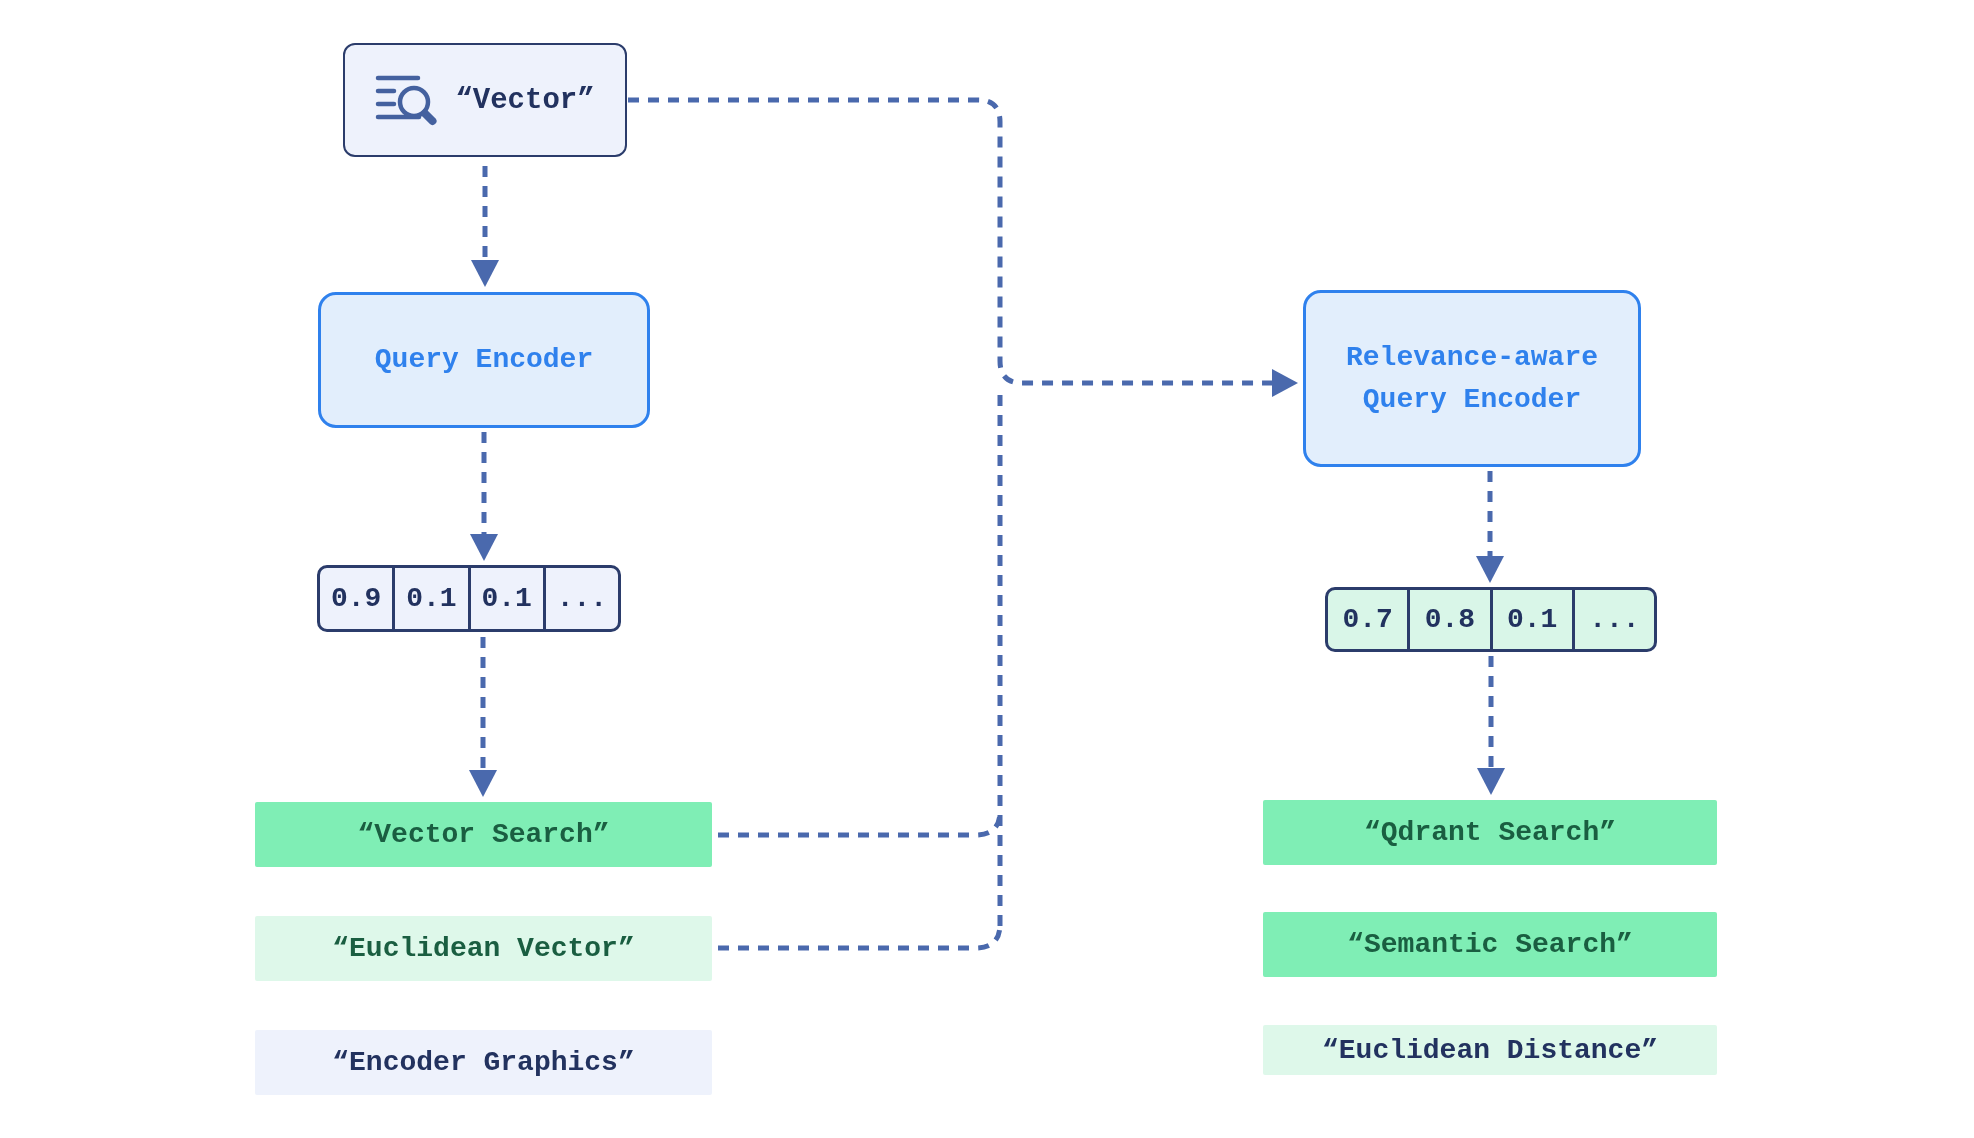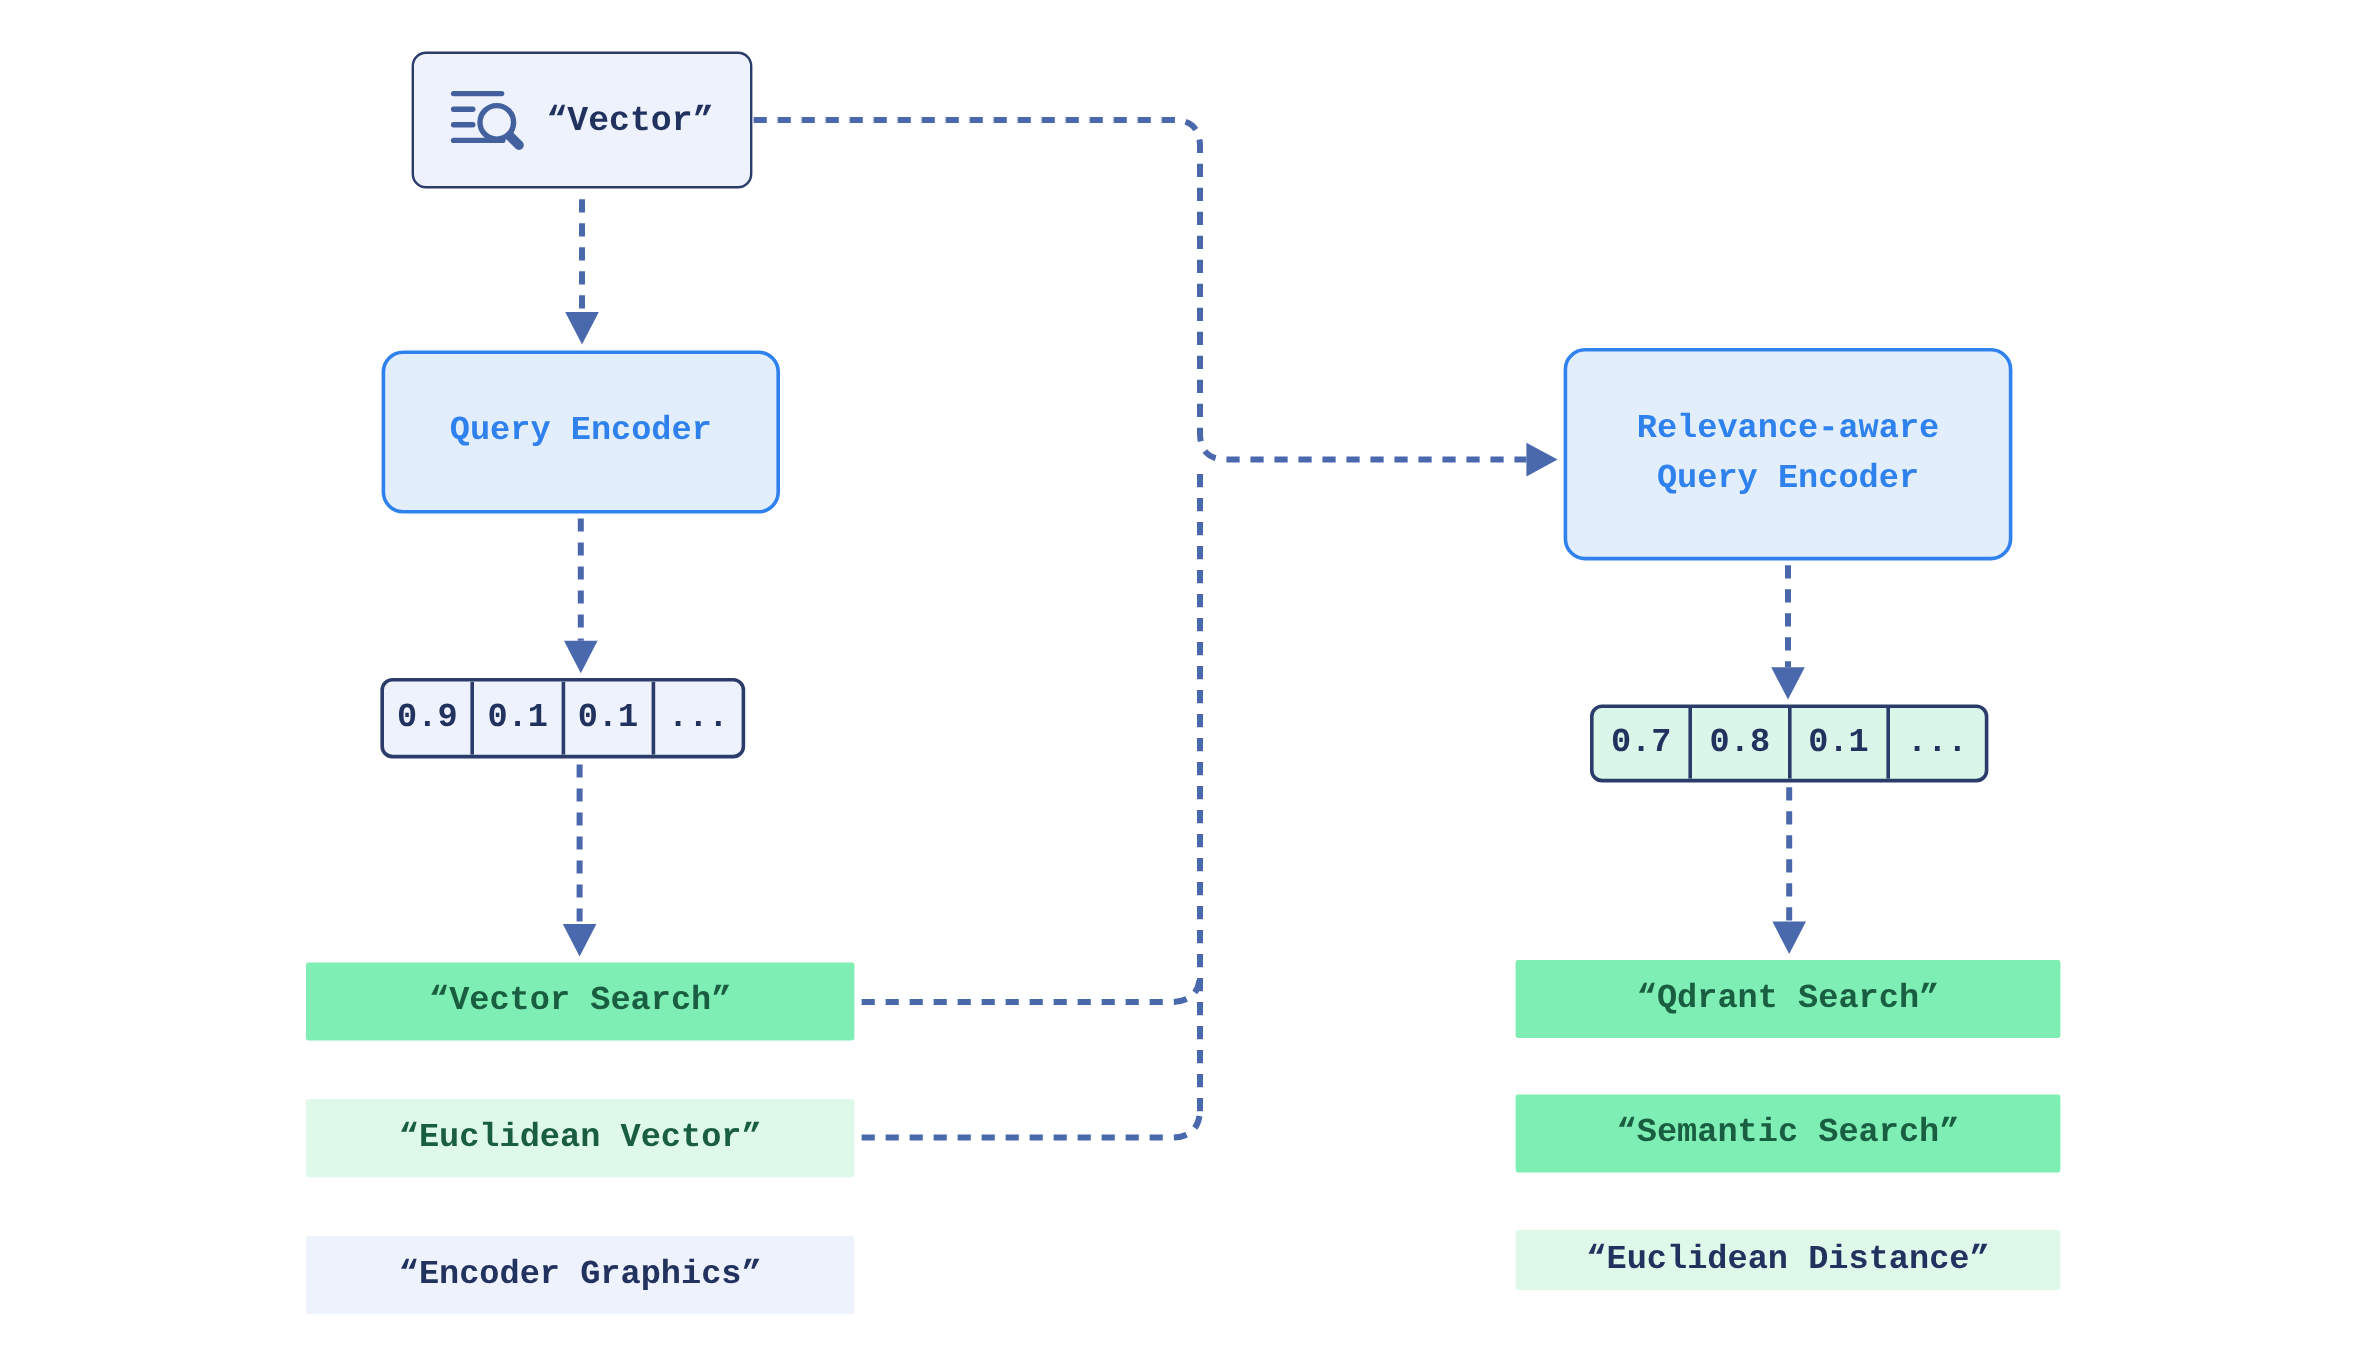--- a/index.html
+++ b/index.html
@@ -137,21 +137,21 @@
     <span class="vec-cell">0.9</span>
     <span class="vec-cell">0.1</span>
     <span class="vec-cell">0.1</span>
     <span class="vec-cell">...</span>
   </div>
 
   <div class="box result green" style="left:255px;top:802px;width:457px;height:65px">“Vector Search”</div>
   <div class="box result light-green" style="left:255px;top:916px;width:457px;height:65px">“Euclidean Vector”</div>
   <div class="box result lavender" style="left:255px;top:1030px;width:457px;height:65px">“Encoder Graphics”</div>
 
-  <div class="box encoder" style="left:1303px;top:290px;width:374px;height:177px">
+  <div class="box encoder" style="left:1303px;top:290px;width:338px;height:177px">
     <span>Relevance-aware</span>
     <span>Query Encoder</span>
   </div>
 
   <div class="box vec-row mint-cells" style="left:1325px;top:587px;width:332px;height:65px">
     <span class="vec-cell">0.7</span>
     <span class="vec-cell">0.8</span>
     <span class="vec-cell">0.1</span>
     <span class="vec-cell">...</span>
   </div>

